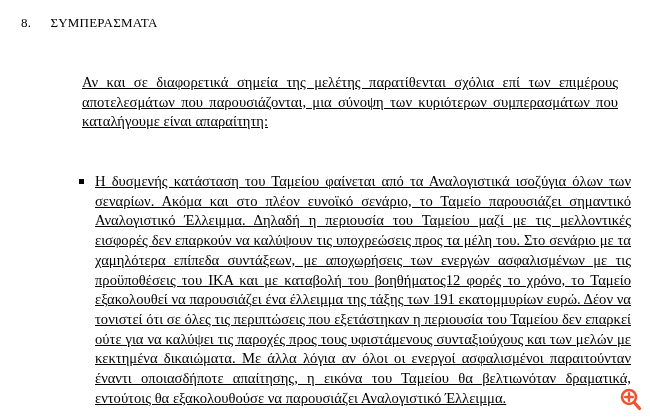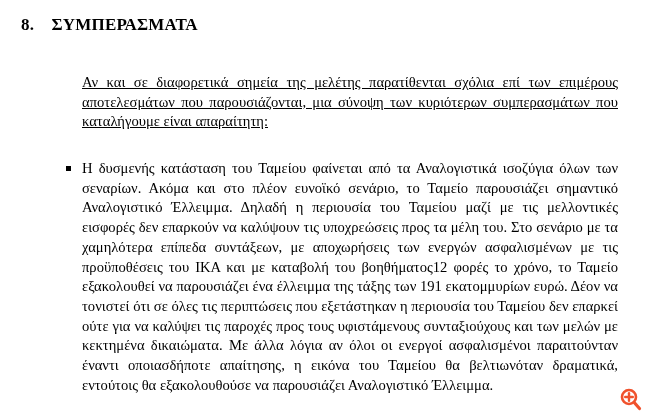--- a/index.html
+++ b/index.html
@@ -12,22 +12,22 @@
     }
     body {
       position: relative;
       font-family: "Liberation Serif", serif;
       color: #000000;
     }
     .heading {
       position: absolute;
       left: 21px;
       top: 15px;
-      font-size: 17px;
-      font-weight: bold;
+      font-size: 13px;
+      font-weight: normal;
       letter-spacing: 0.2px;
       margin: 0;
       white-space: nowrap;
     }
     .heading .num {
       display: inline-block;
       width: 26px;
     }
     .intro {
       position: absolute;
@@ -38,23 +38,24 @@
       line-height: 19.7px;
       text-align: justify;
       margin: 0;
       text-decoration: underline;
     }
     .bullet-list {
       position: absolute;
       left: 66px;
       top: 159px;
       width: 552px;
-      margin: 0;
+      margin: 13px;
       padding: 0;
       list-style: none;
+      text-decoration: underline;
     }
     .bullet-item {
       position: relative;
       padding-left: 16px;
       font-size: 14.6px;
       line-height: 19.7px;
       text-align: justify;
     }
     .bullet-marker {
       position: absolute;

